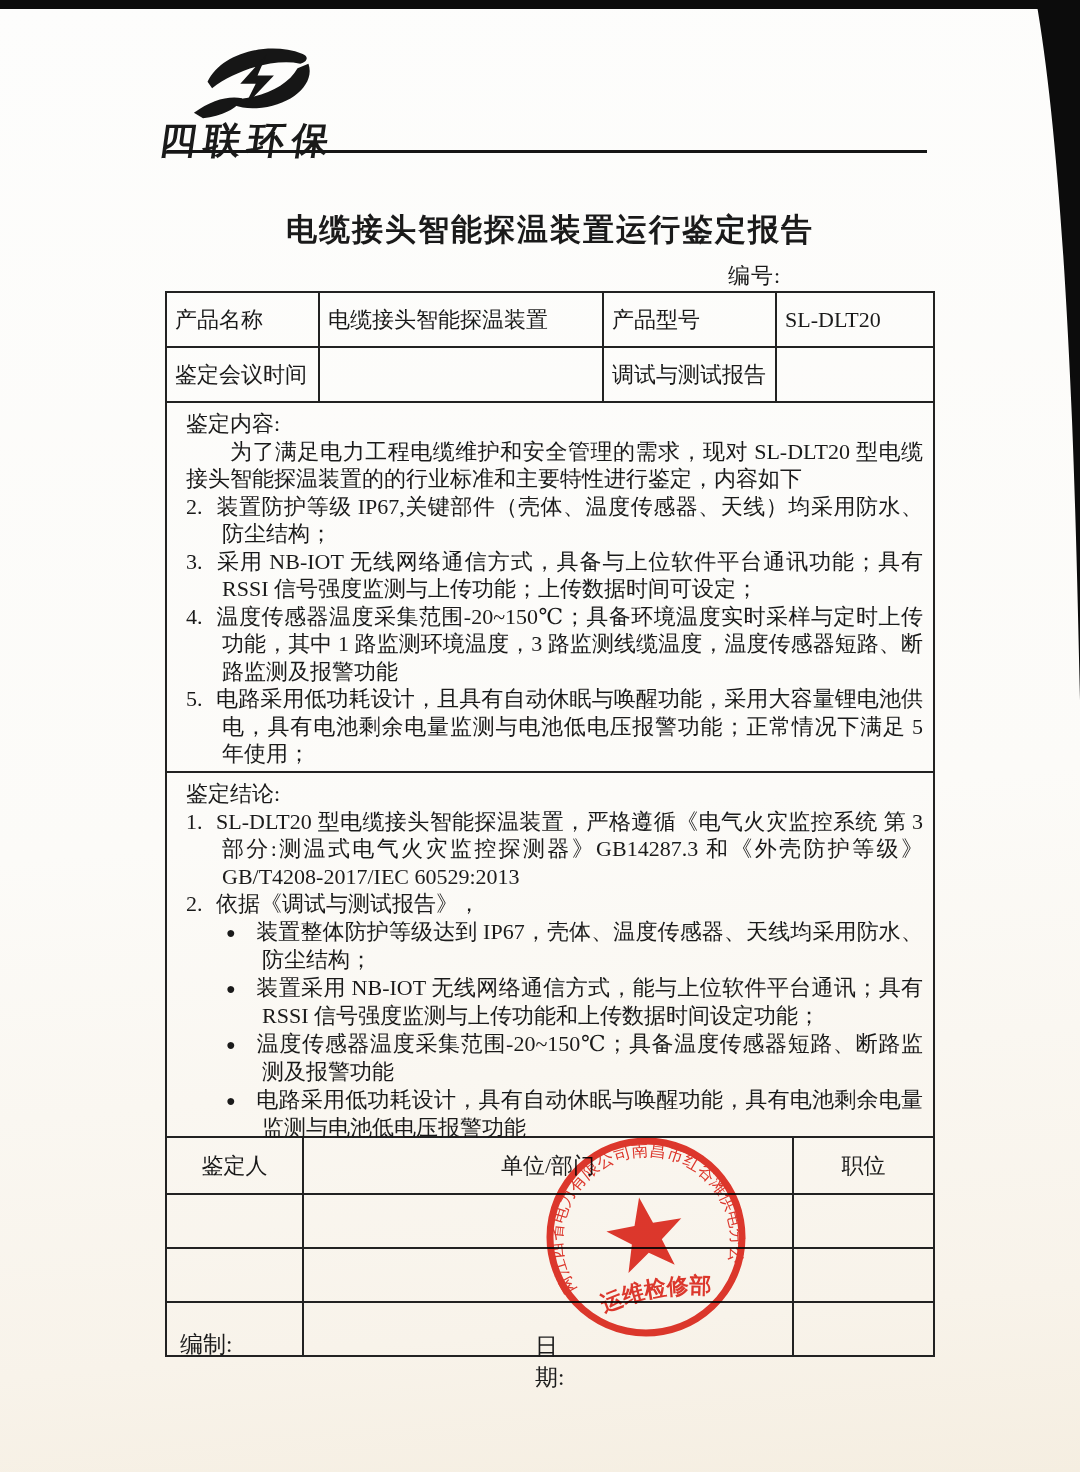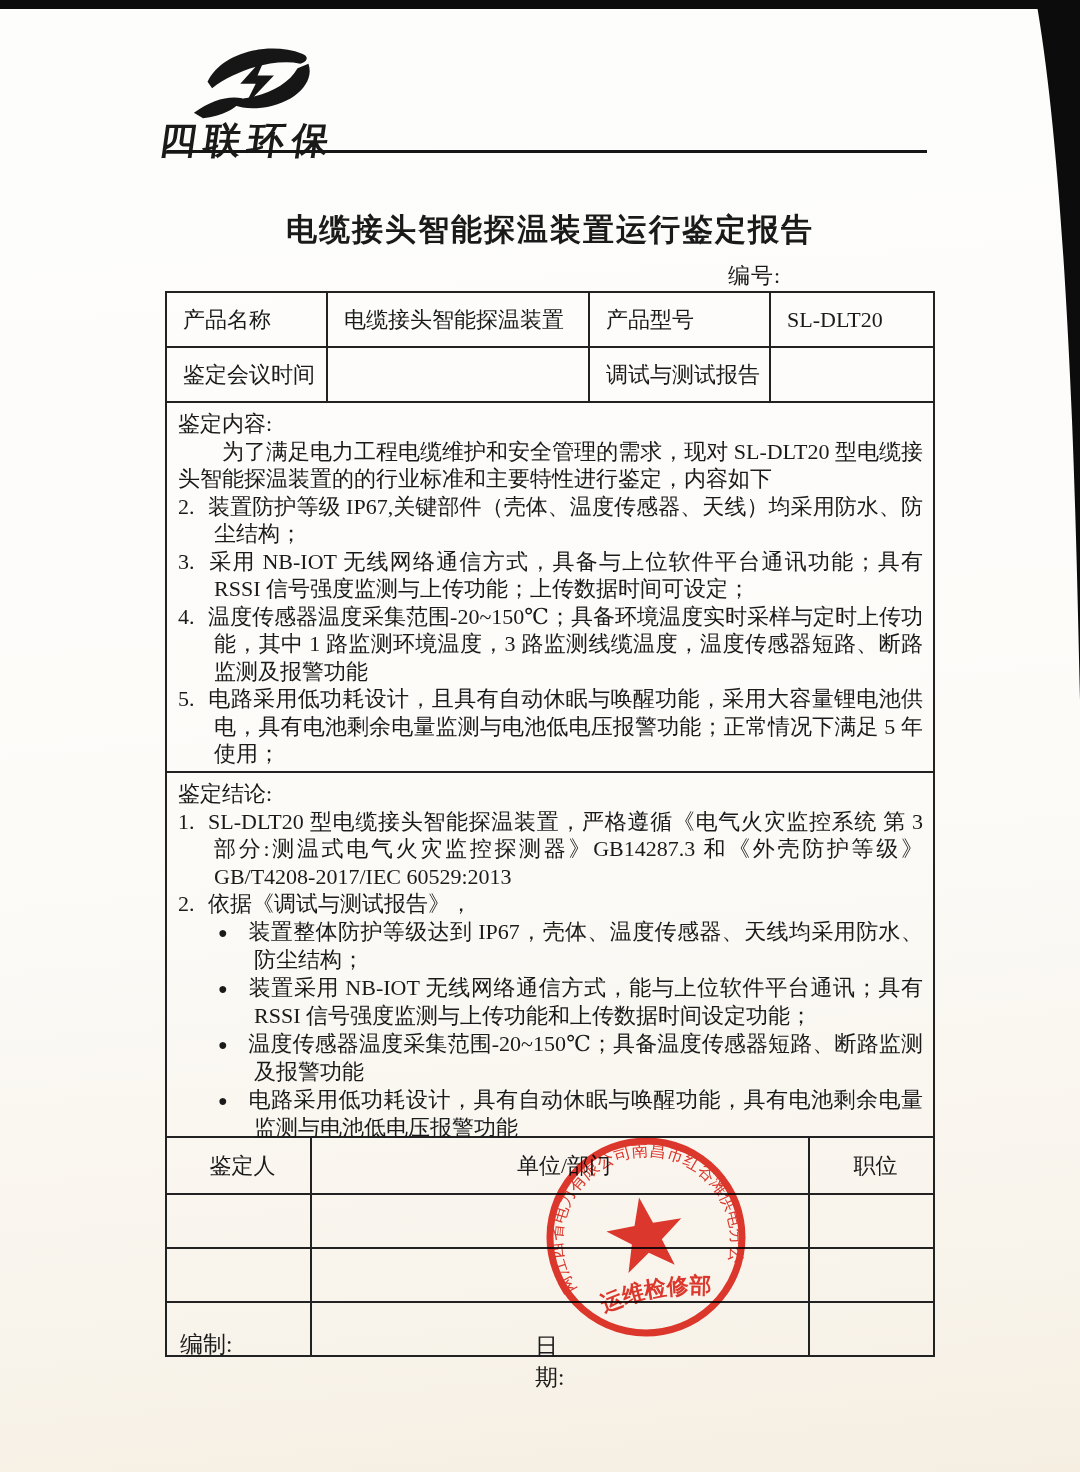--- a/index.html
+++ b/index.html
@@ -24,26 +24,26 @@
   .title{position:absolute;left:165px;top:209px;width:770px;margin:0;text-align:center;
          font-family:"Liberation Sans","DejaVu Sans",sans-serif;
          font-size:31px;font-weight:bold;letter-spacing:2px;}
   .docno{position:absolute;left:728px;top:261px;font-size:22px;letter-spacing:1px;}
 
   
   .doc-table{position:absolute;left:165px;top:291px;width:766px;border:2px solid #222;}
   .row{display:flex;border-bottom:2px solid #222;}
   .row:last-child{border-bottom:none;}
   .cell{box-sizing:border-box;border-right:2px solid #222;display:flex;align-items:center;
-        padding:0 8px;font-size:22px;margin-left:8px;}
+        padding:0 8px;font-size:22px;}
   .cell:last-child{border-right:none;}
-  .c1{width:153px;} .c2{width:254px;} .c3{width:173px;font-family:Liberation Mono, monospace;} .c4{flex:1;}
+  .c1{width:153px;} .c2{width:284px;} .c3{width:173px;font-family:Liberation Mono, monospace;} .c4{flex:1;}
   .hr{height:53px;}
 
-  .bigcell{display:block;padding:7px 10px 0 11px;font-size:22px;line-height:27.5px;}
+  .bigcell{display:block;padding:7px 10px 0 19px;font-size:22px;line-height:27.5px;}
   .content-cell{height:361px;}
   .conclusion-cell{height:356px;}
   .sec-head{font-weight:normal;}
   .intro{margin:0;text-indent:2em;text-align:justify;}
   .num-list .li{padding-left:36px;text-indent:-36px;text-align:justify;}
   .num-list .li .marker{display:inline-block;width:30px;text-indent:0;}
   .bullet-list .li{margin-left:40px;padding-left:36px;text-indent:-36px;text-align:justify;}
   .bullet-list .li .marker{display:inline-block;width:30px;text-indent:0;font-size:16px;vertical-align:1px;}
 
   

